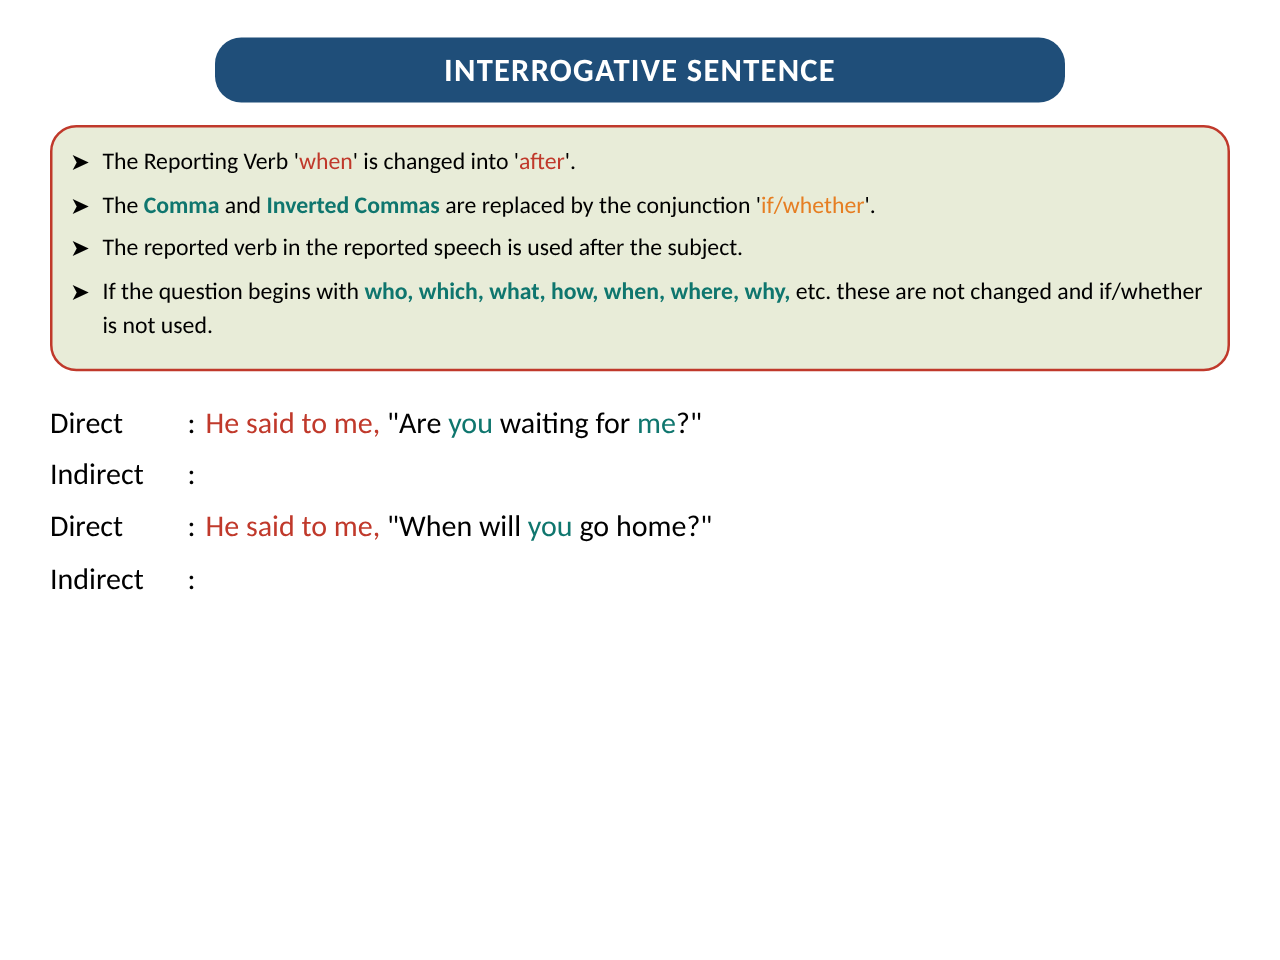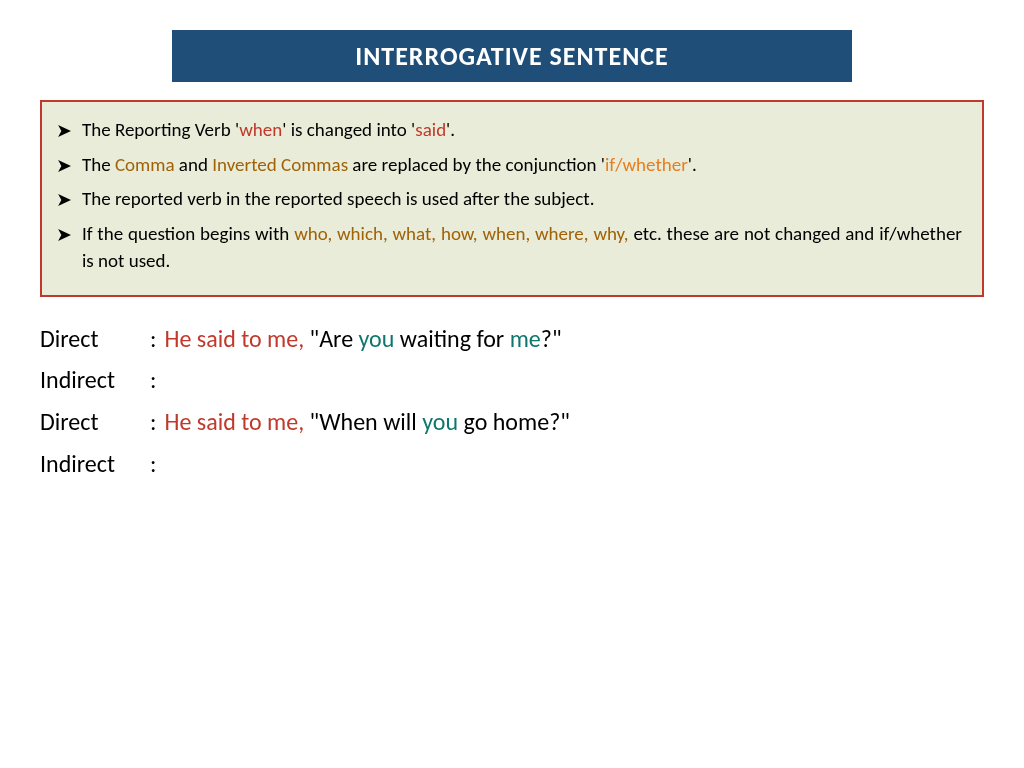--- a/index.html
+++ b/index.html
@@ -1,15 +1,15 @@
 <!DOCTYPE html>
 <html><head>
   <meta charset="utf-8">
   <style>
-    * { margin: 0; padding: 0; box-sizing: border-box; }
+    * { margin: 0; padding: 0; box-sizing: border-box; border-radius: 21px; }
     body {
       background: #ffffff;
       font-family: 'Calibri', 'Arial', sans-serif;
       width: 1024px;
       height: 768px;
       display: flex;
       flex-direction: column;
       align-items: center;
       padding: 30px 40px 20px 40px;
     }
@@ -56,21 +56,21 @@
       margin-right: 10px;
       margin-top: 1px;
       flex-shrink: 0;
     }
 
     .bullet-list li .text-content {
       flex: 1;
     }
 
     .red { color: #c0392b; }
-    .blue { color: #a16207; }
+    .blue { color: #0f766e; font-weight: bold; }
     .green { color: #0f766e; }
     .orange { color: #e67e22; }
 
     .examples {
       width: 100%;
       font-size: 24px;
       line-height: 1.65;
       color: #000000;
     }
 
@@ -99,21 +99,21 @@
 <body>
 
 <div class="title-box">INTERROGATIVE SENTENCE</div>
 
 <div class="info-box">
   <ul class="bullet-list">
 
     <li>
       <span class="arrow">➤</span>
       <span class="text-content">
-        The Reporting Verb '<span class="red">when</span>' is changed into '<span class="red">said</span>'.
+        The Reporting Verb '<span class="red">when</span>' is changed into '<span class="red">after</span>'.
       </span>
     </li>
 
     <li>
       <span class="arrow">➤</span>
       <span class="text-content">
         The <span class="blue">Comma</span> and <span class="blue">Inverted Commas</span> are replaced by the conjunction '<span class="orange">if/whether</span>'.
       </span>
     </li>
 

